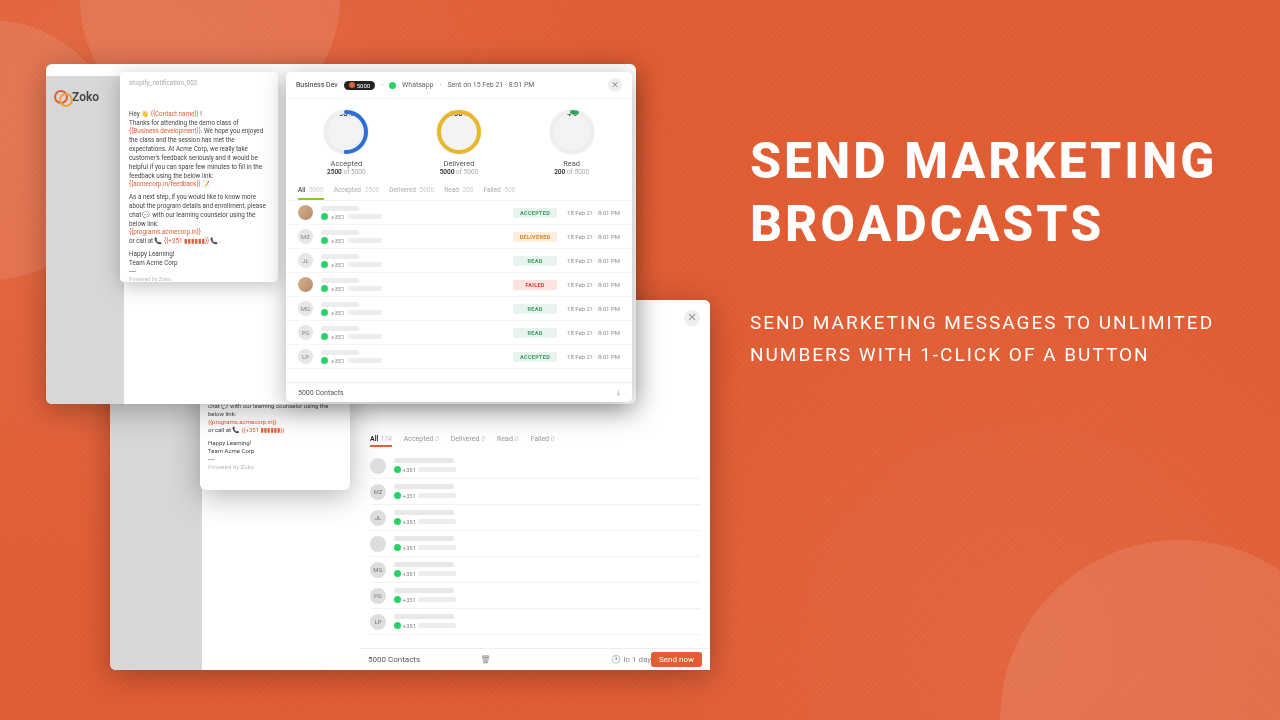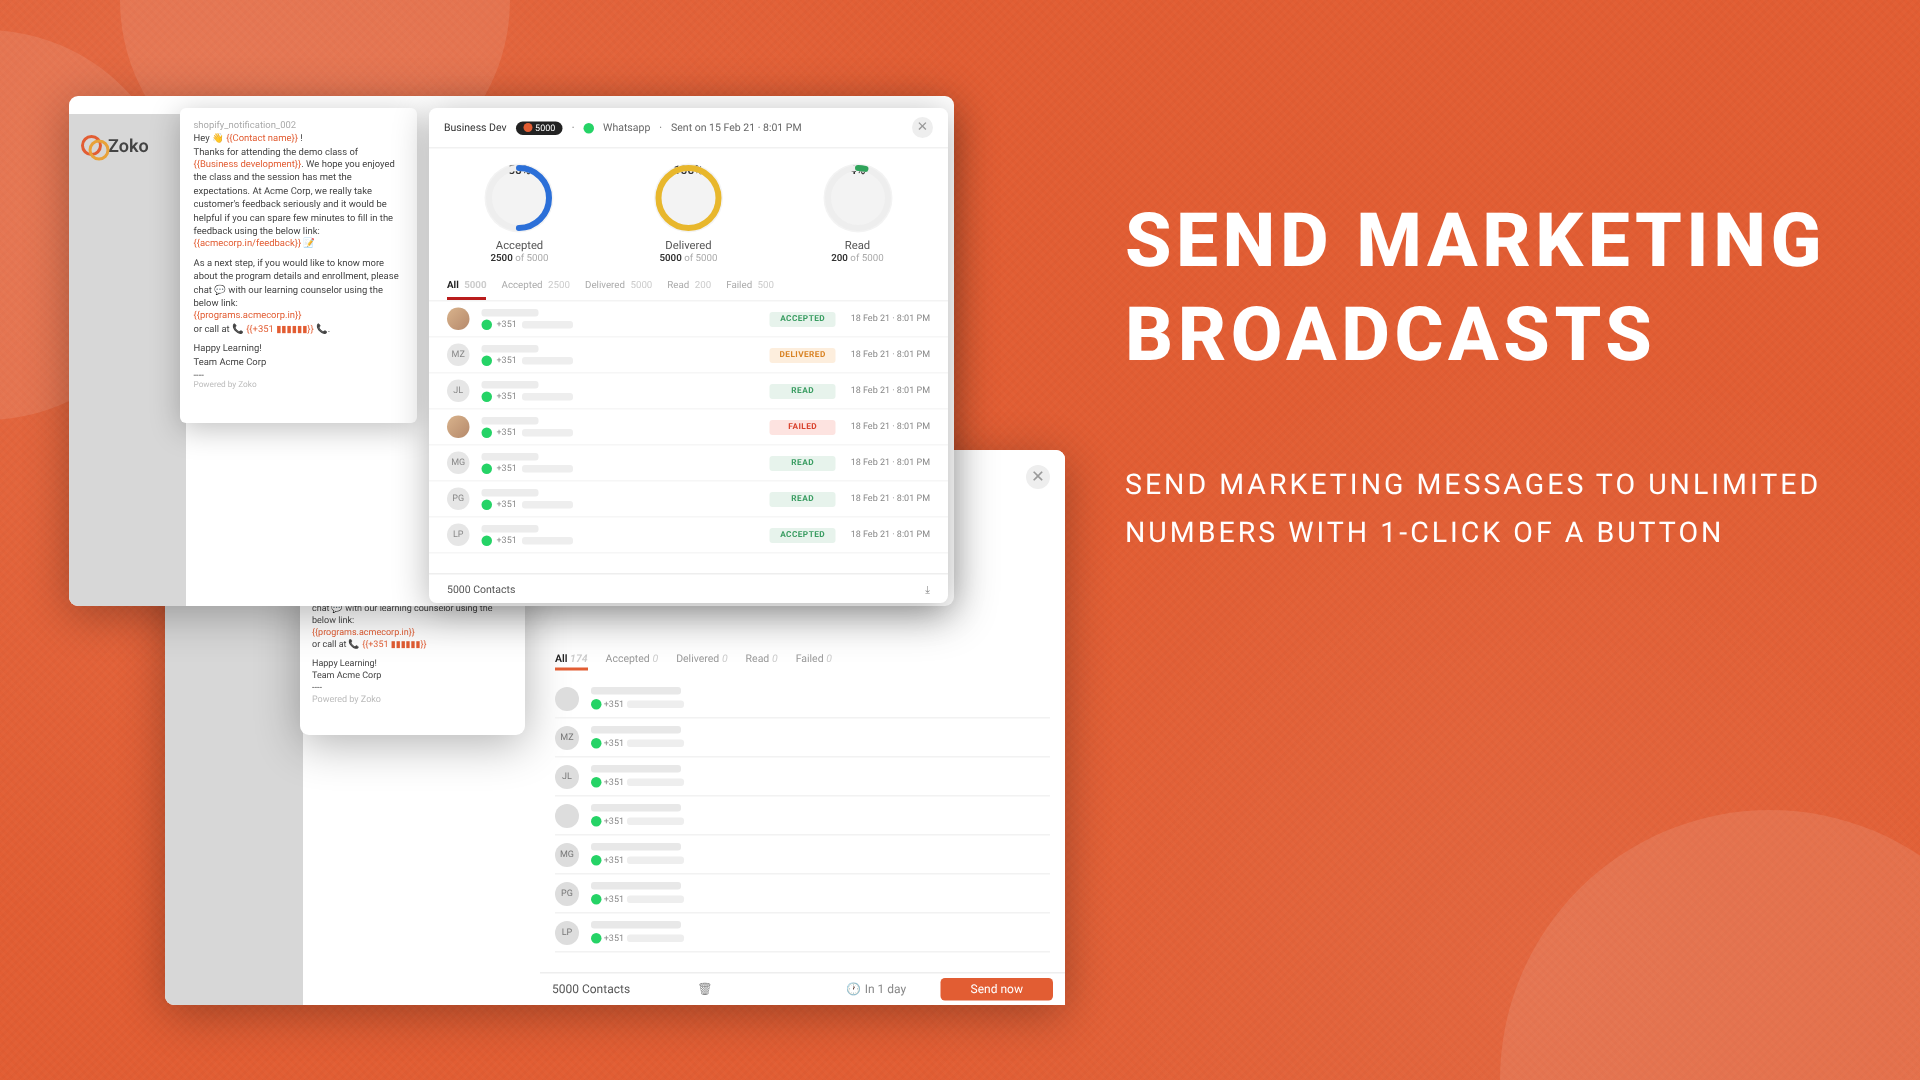--- a/index.html
+++ b/index.html
@@ -41,52 +41,52 @@
   .row2{display:flex;align-items:center;height:26px;border-bottom:1px solid #f2f2f2}
   .row2 .av{width:16px;height:16px;border-radius:50%;background:#ddd;color:#777;font-size:6px;line-height:16px;text-align:center;margin-right:8px}
   .row2 .info{display:flex;flex-direction:column}
   .row2 .nm{width:60px;height:5px;background:#e8e8e8;border-radius:2px;margin-bottom:3px}
   .row2 .ph{font-size:6px;color:#888}
   .row2 .ph .blur{display:inline-block;width:38px;height:5px;background:#eee;border-radius:2px;vertical-align:middle}
 
   .footer2{position:absolute;left:360px;right:0;bottom:0;top:648px;width:350px;height:22px;background:#fff;border-top:1px solid #eee;display:flex;align-items:center;font-size:8px;color:#555;padding:0 8px}
   .footer2 .trash{margin-left:auto;margin-right:auto;color:#888}
   .footer2 .sched{margin-left:auto;color:#888}
-  .footer2 .send{background:#e25d33;color:#fff;padding:3px 20px;border-radius:3px;margin-left:23px}
+  .footer2 .send{background:#e25d33;color:#fff;padding:3px 8px;border-radius:3px;margin-left:0}
 
   
   .win-front{left:46px;top:64px;width:590px;height:340px}
   .wf-sidebar{position:absolute;left:0;top:12px;width:78px;height:100%;background:#d7d7d7;display:flex;align-items:flex-start;padding:14px 8px}
   .logo{display:flex;align-items:center;gap:4px;color:#444;font-weight:600;font-size:12px}
   .logo .mark{width:14px;height:14px;border:2px solid #e25d33;border-radius:50%;position:relative}
   .logo .mark:after{content:"";position:absolute;width:10px;height:10px;border:2px solid #e8a23a;border-radius:50%;left:3px;top:1px}
 
   .tpl{position:absolute;left:120px;top:72px;width:158px;height:210px;background:#fff;border-radius:4px;box-shadow:0 4px 20px rgba(0,0,0,.25);font-size:6.3px;color:#444;padding:7px 9px;line-height:1.4}
-  .tpl .title{color:#aaa;margin-bottom:0}
+  .tpl .title{color:#aaa;margin-bottom:22px}
   .tpl .orange{color:#e25d33}
   .tpl .muted{color:#bbb;font-size:5.5px}
 
   .dash{position:absolute;left:286px;top:72px;width:346px;height:330px;background:#fff;border-radius:5px;box-shadow:0 4px 24px rgba(0,0,0,.3);display:flex;flex-direction:column}
   .dash-hd{display:flex;align-items:center;gap:6px;padding:6px 10px;border-bottom:1px solid #f1f1f1;font-size:7px;color:#666}
   .dash-hd .bd{font-weight:400;color:#333}
   .pill{background:#222;color:#fff;border-radius:8px;padding:1px 5px;font-size:6px;display:inline-flex;align-items:center;gap:2px}
   .pill .dot{width:6px;height:6px;border-radius:50%;background:#e25d33}
   .dash-hd .close{margin-left:auto;width:14px;height:14px;border-radius:50%;background:#eee;color:#999;font-size:9px;line-height:14px;text-align:center}
 
   .gauges{display:flex;justify-content:space-around;padding:10px 4px 6px}
   .g{display:flex;flex-direction:column;align-items:center;width:72px}
   .ring{width:46px;height:46px;border-radius:50%;position:relative;display:flex;justify-content:center;font-size:8px;font-weight:600;color:#333;background:#f3f3f3}
   .ring svg{position:absolute;inset:0}
   .g .lbl{font-size:7.5px;color:#555;margin-top:4px}
   .g .sub{font-size:6.5px;color:#aaa}
   .g .sub b{color:#333;font-weight:600}
 
   .dtabs{display:flex;gap:10px;padding:4px 12px 0;font-size:6.5px;color:#aaa;border-bottom:1px solid #f3f3f3}
   .dtabs span{padding-bottom:4px}
-  .dtabs .on{color:#222;font-weight:700;border-bottom:2px solid #b91c1c}
+  .dtabs .on{color:#222;font-weight:400;border-bottom:2px solid #84cc16}
   .dtabs i{font-style:normal;color:#ccc;margin-left:2px}
 
   .rows{flex:1;overflow:hidden}
   .r{display:flex;align-items:center;height:24px;padding:0 12px;border-bottom:1px solid #f6f6f6}
   .r .av{width:15px;height:15px;border-radius:50%;background:#e6e6e6;color:#888;font-size:6px;line-height:15px;text-align:center;margin-right:8px;flex:none}
   .r .av.img{background:linear-gradient(135deg,#d9b38c,#b5896b)}
   .r .col{display:flex;flex-direction:column;flex:1}
   .r .nm{width:38px;height:5px;background:#ececec;border-radius:2px;margin-bottom:2px}
   .r .ph{font-size:6px;color:#888;display:flex;align-items:center;gap:3px}
   .r .ph .blur{display:inline-block;width:34px;height:5px;background:#eee;border-radius:2px}

